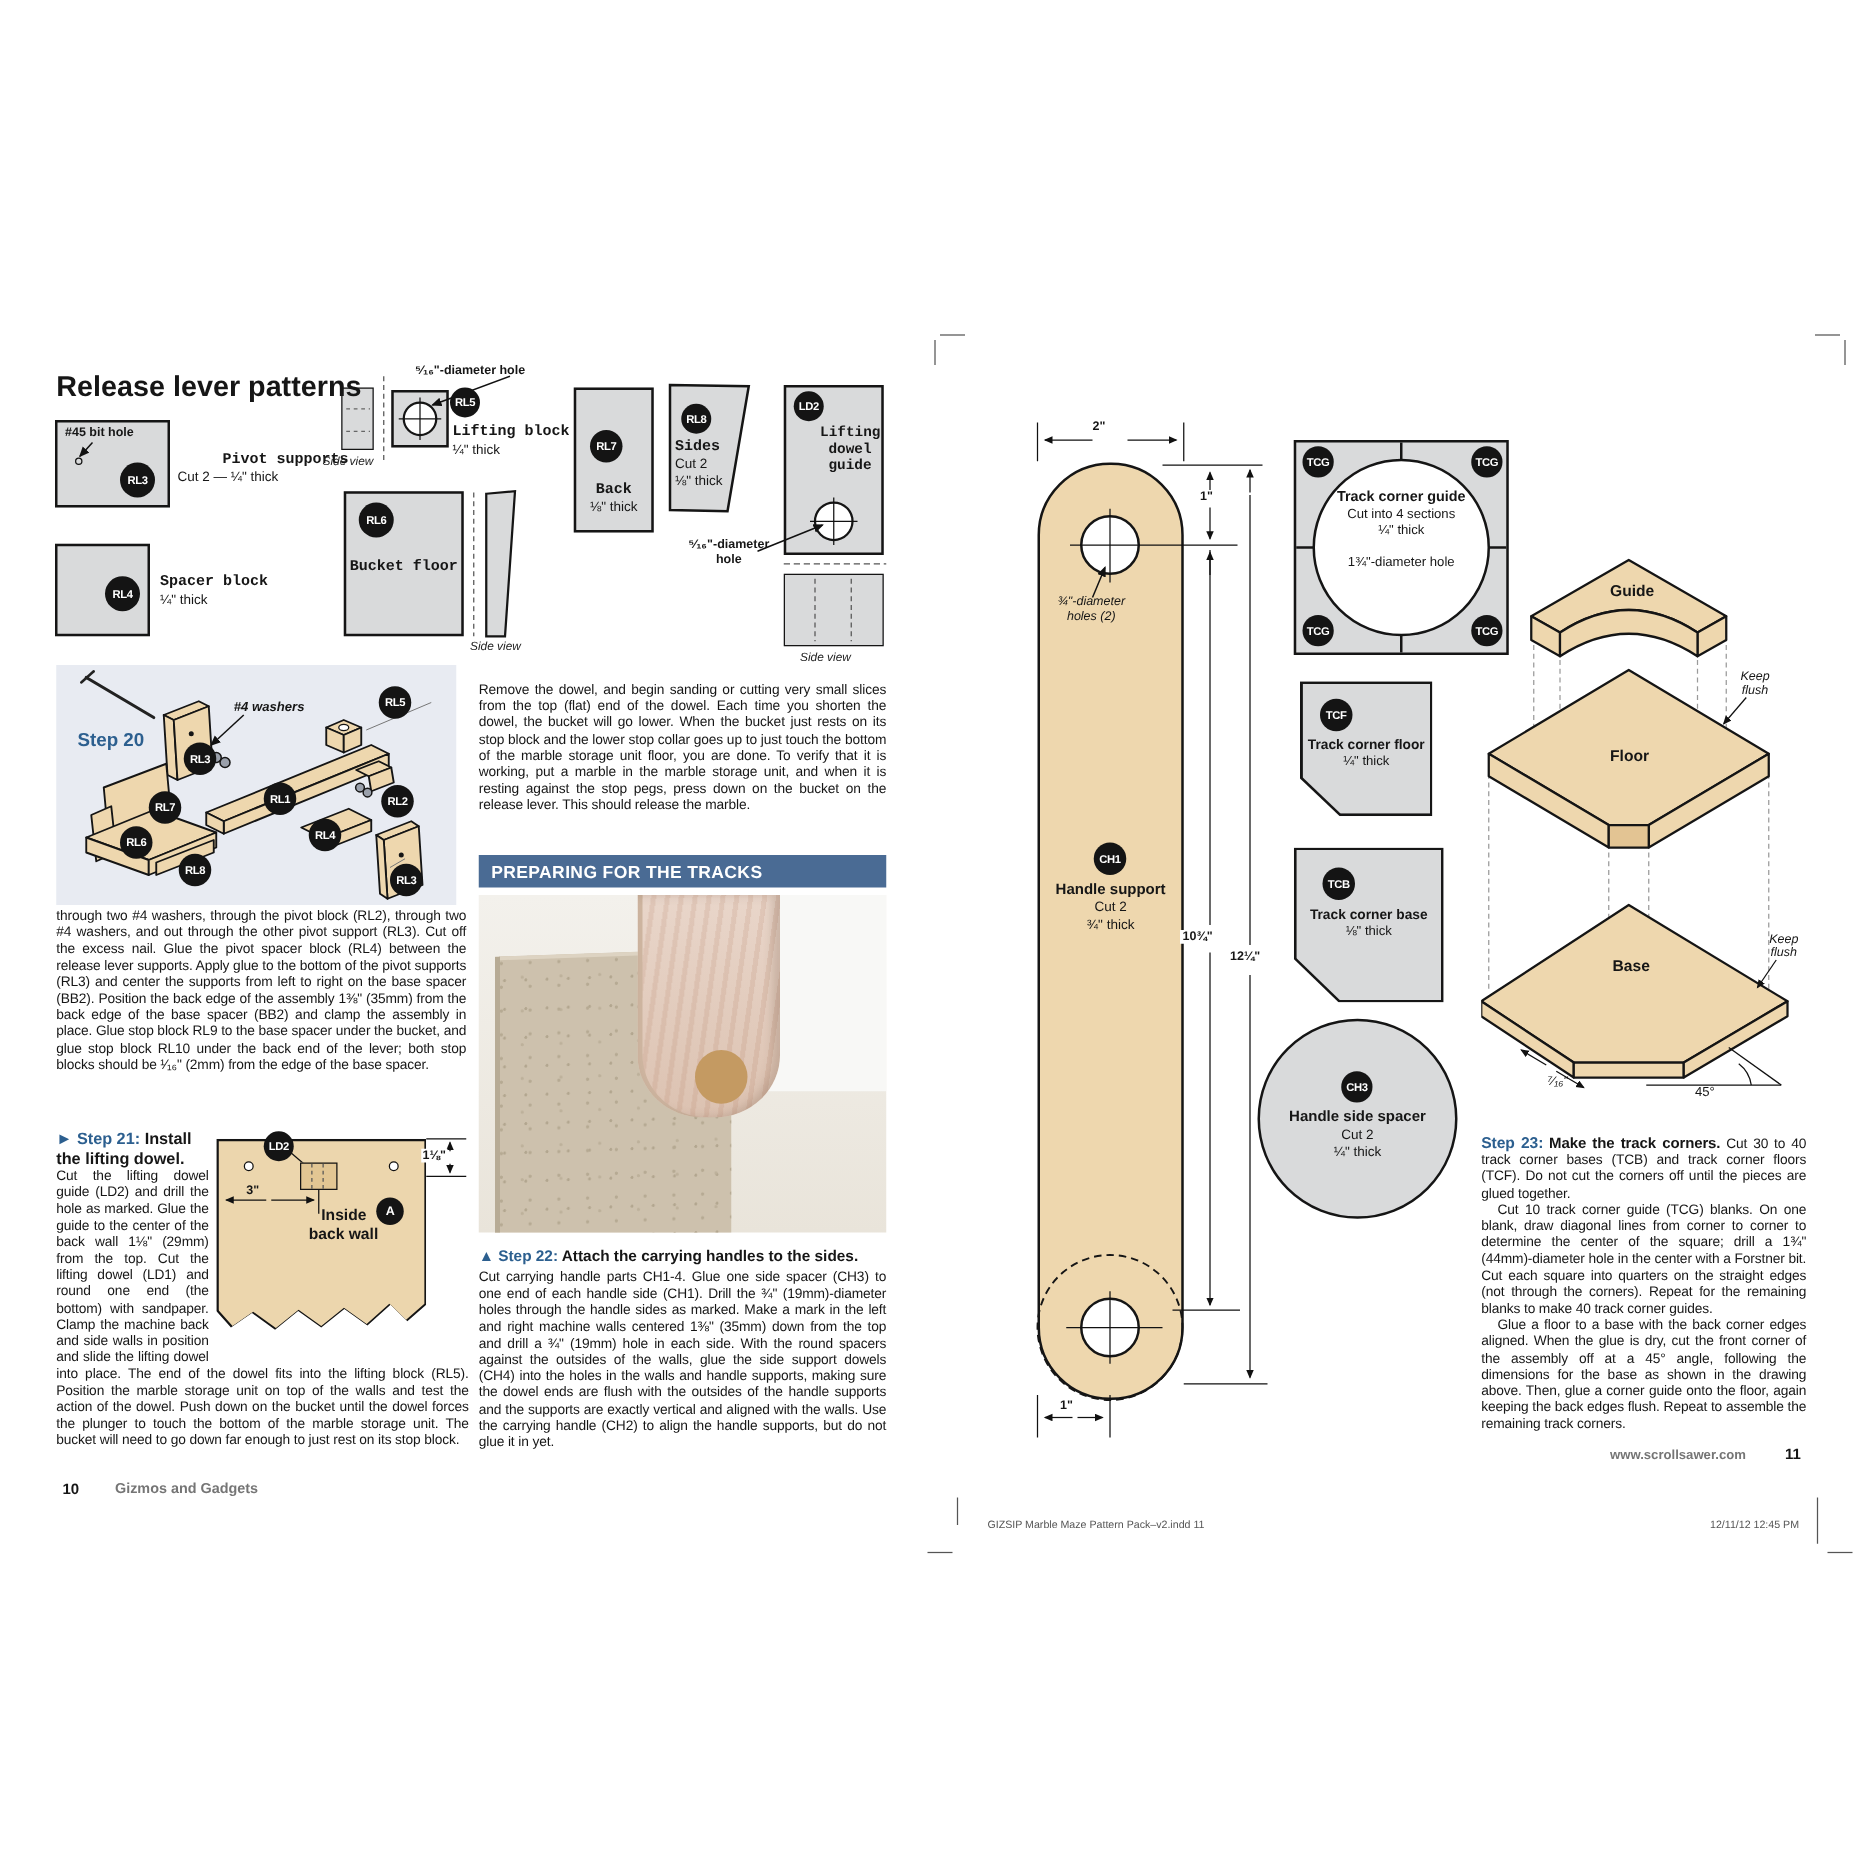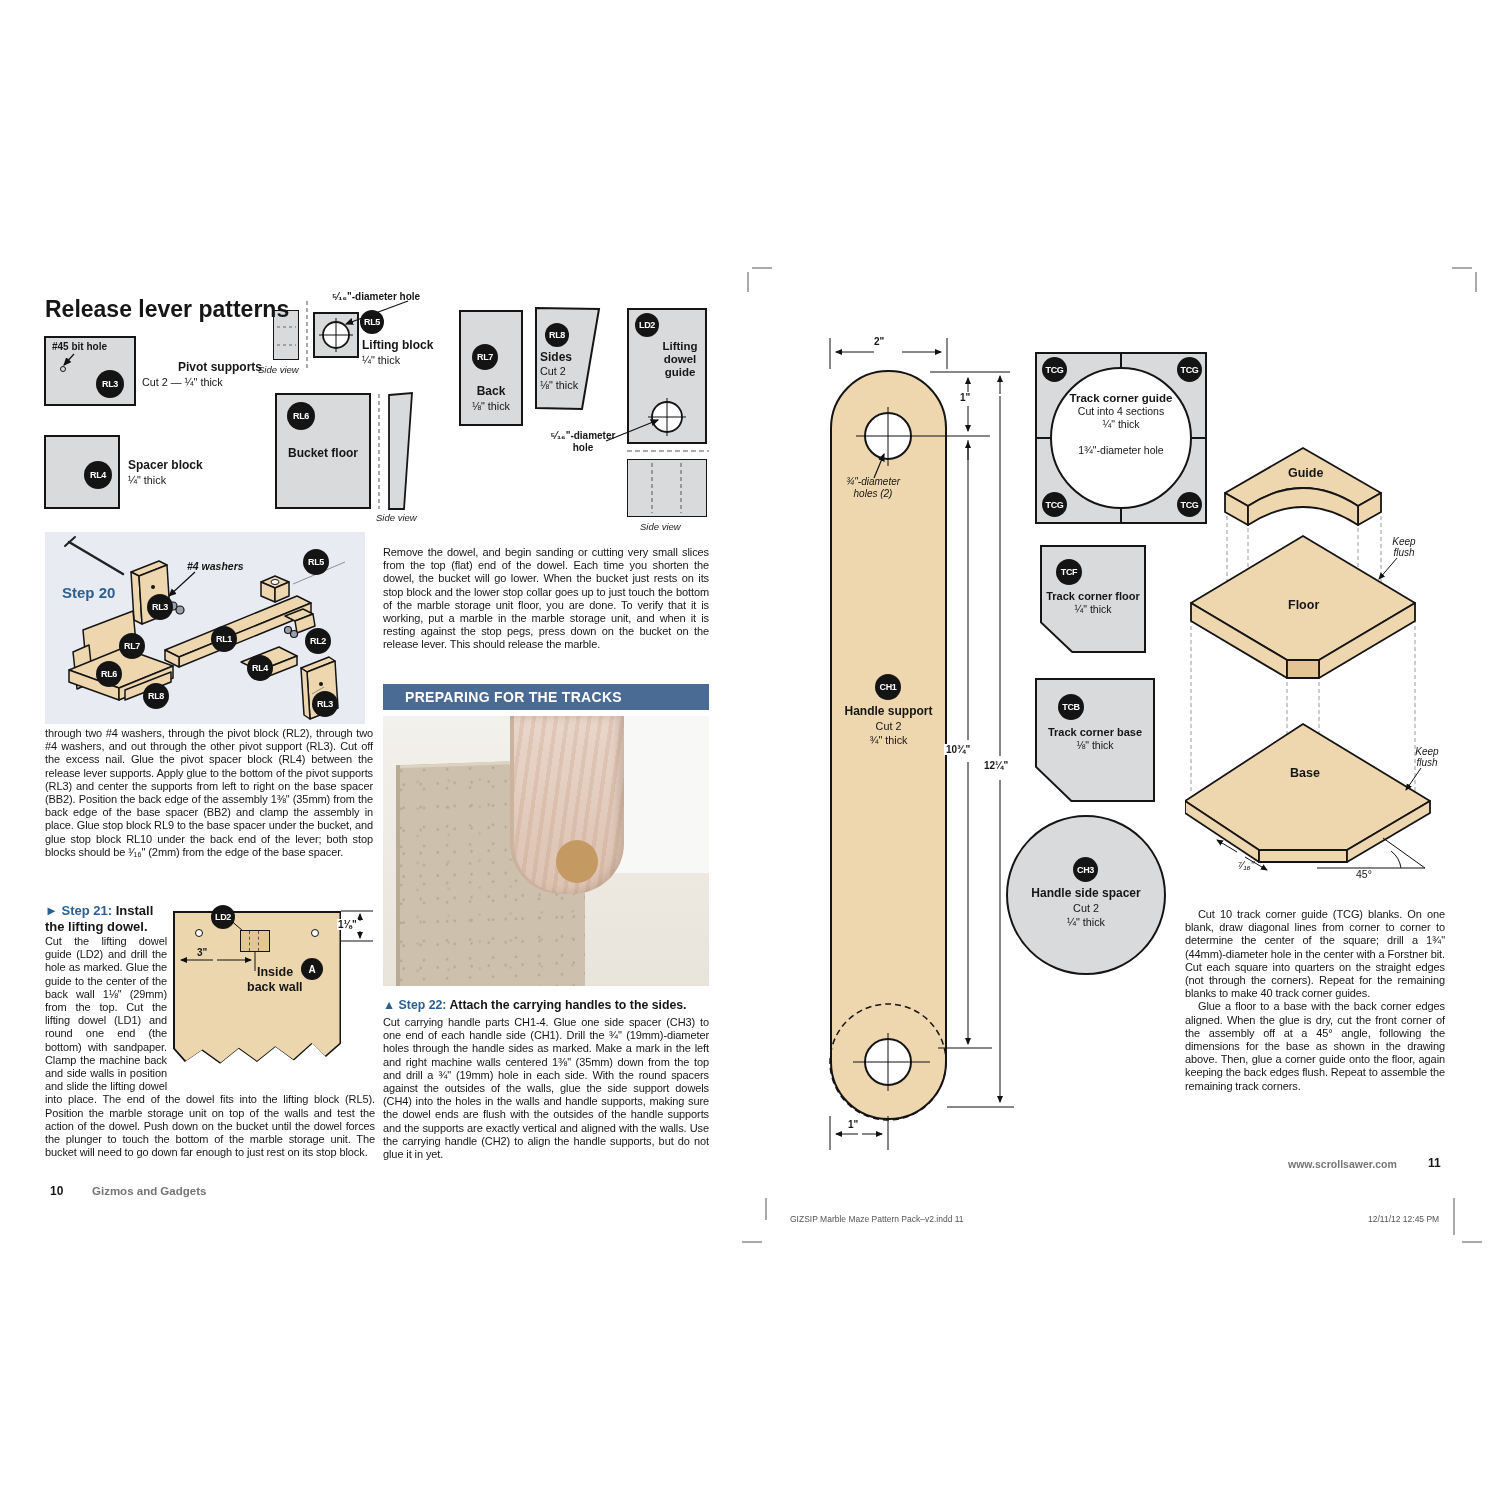--- a/index.html
+++ b/index.html
@@ -9,29 +9,29 @@
   .patt{position:absolute;background:#d9dadb;border:2px solid #151515;box-sizing:border-box;}
   .badge{position:absolute;background:#141414;color:#fff;border-radius:50%;
          display:flex;align-items:center;justify-content:center;
          font-weight:700;font-size:9px;letter-spacing:-.3px;z-index:6;}
   .t{position:absolute;z-index:6;}
   .b{font-weight:700;}
   .i{font-style:italic;}
   .c{text-align:center;}
   .sv{font-style:italic;font-size:9.5px;color:#222;}
   .body{font-size:11px;line-height:13.2px;letter-spacing:-.1px;text-align:justify;}
-  .cap{font-size:12px;font-weight:700;}
+  .cap{font-size:12px;font-weight:700;font-family:Liberation Mono, monospace;}
   .spec{font-size:10.8px;}
   .holelbl{font-size:10px;font-weight:600;}
   .blue{color:#2c5f8f;}
   .dim{font-size:10px;font-weight:700;z-index:7;}
   .wbg{background:#fff;padding:0 2px;}
   #banner{position:absolute;left:383px;top:684px;width:326px;height:26px;background:#4a6b94;
           color:#fff;font-weight:700;font-size:14px;letter-spacing:.3px;
-          display:flex;align-items:center;padding-left:22px;box-sizing:border-box;}
+          display:flex;align-items:center;padding-left:10px;box-sizing:border-box;}
   svg{position:absolute;z-index:3;}
   .zz{clip-path:polygon(0 0,100% 0,100% 80%,91% 88%,83% 80%,72% 90%,61% 82%,50% 91%,39% 83%,28% 92%,17% 84%,7% 91%,0 83%);}
   .chamf{clip-path:polygon(0 0,100% 0,100% 100%,30% 100%,0 72%);}
   .dot{position:absolute;background:#fff;border:1.5px solid #111;border-radius:50%;z-index:6;}
 </style>
 </head>
 <body>
 
 <div id="page">
 
@@ -297,20 +297,21 @@
   </svg>
   <div class="t b" style="left:1288px;top:466px;font-size:12.5px;">Guide</div>
   <div class="t b" style="left:1288px;top:598px;font-size:12.5px;">Floor</div>
   <div class="t b" style="left:1290px;top:766px;font-size:12.5px;">Base</div>
   <div class="t i c" style="left:1385px;top:536px;width:38px;font-size:10px;line-height:11px;">Keep flush</div>
   <div class="t i c" style="left:1408px;top:746px;width:38px;font-size:10px;line-height:11px;">Keep flush</div>
   <div class="t i" style="left:1238px;top:860px;font-size:10px;">⁷⁄₁₆"</div>
   <div class="t" style="left:1356px;top:868px;font-size:10.5px;">45°</div>
 
   <div class="abs" style="left:1185px;top:908px;width:260px;">
+    <div class="body" style="text-indent:0;"><span class="b blue" style="font-size:12.5px;">Step 23:</span> <span class="b" style="font-size:12px;">Make the track corners.</span> <span>Cut 30 to 40 track corner bases (TCB) and track corner floors (TCF). Do not cut the corners off until the pieces are glued together.</span></div>
     <div class="body" style="text-indent:13px;">Cut 10 track corner guide (TCG) blanks. On one blank, draw diagonal lines from corner to corner to determine the center of the square; drill a 1¾" (44mm)-diameter hole in the center with a Forstner bit. Cut each square into quarters on the straight edges (not through the corners). Repeat for the remaining blanks to make 40 track corner guides.</div>
     <div class="body" style="text-indent:13px;">Glue a floor to a base with the back corner edges aligned. When the glue is dry, cut the front corner of the assembly off at a 45° angle, following the dimensions for the base as shown in the drawing above. Then, glue a corner guide onto the floor, again keeping the back edges flush. Repeat to assemble the remaining track corners.</div>
   </div>
   <div class="t b" style="left:1288px;top:1158px;font-size:10.5px;color:#757575;">www.scrollsawer.com</div>
   <div class="t b" style="left:1428px;top:1156px;font-size:12px;">11</div>
 
   <div class="t" style="left:790px;top:1214px;font-size:8.5px;color:#555;">GIZSIP Marble Maze Pattern Pack–v2.indd   11</div>
   <div class="t" style="left:1368px;top:1214px;font-size:8.5px;color:#555;">12/11/12   12:45 PM</div>
 
   <svg style="left:0;top:0;" width="1500" height="1500" viewBox="0 0 1500 1500">

